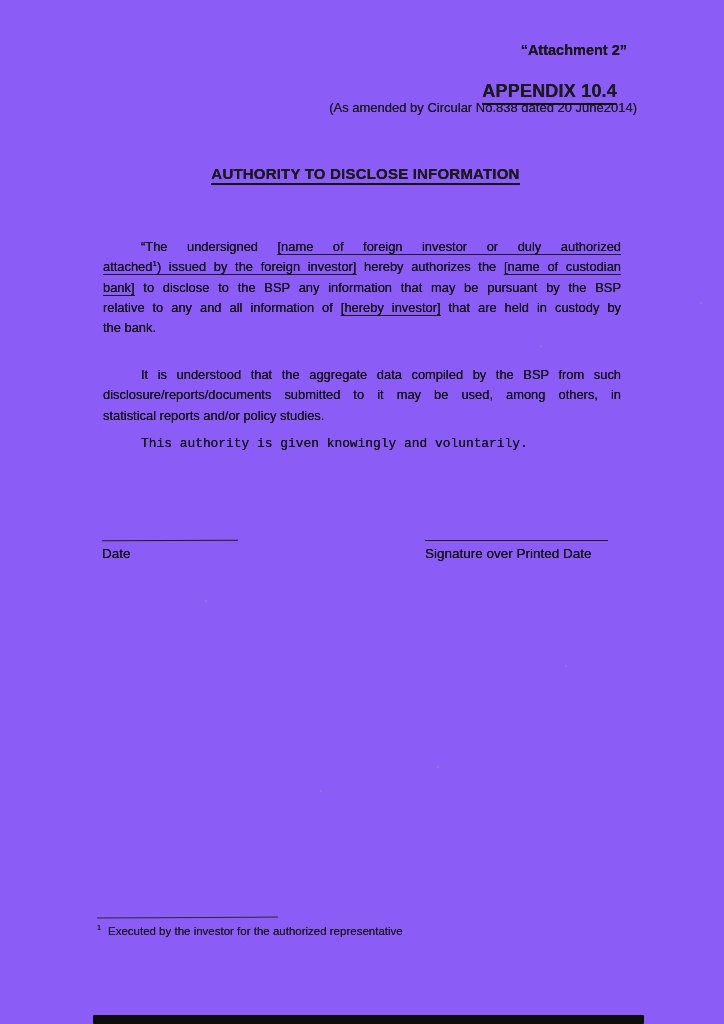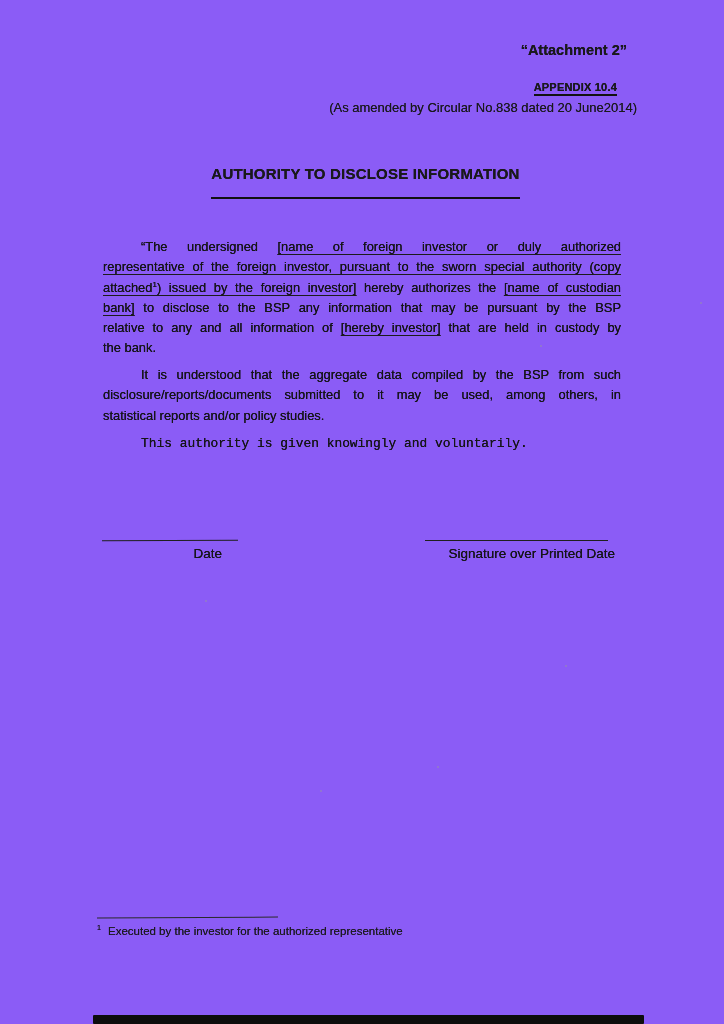--- a/index.html
+++ b/index.html
@@ -23,21 +23,21 @@
     top: 42px;
     right: 97px;
     font-size: 14.5px;
     font-weight: 700;
     text-shadow: 0 0 0.5px rgba(0,0,0,0.85);
   }
   .hdr-appendix {
     position: absolute;
     top: 81px;
     right: 107px;
-    font-size: 11px;
+    font-size: 18px;
     font-weight: 700;
     letter-spacing: 0.2px;
     text-shadow: 0 0 0.5px rgba(0,0,0,0.85);
   }
   .hdr-appendix .ub {
     display: inline-block;
     border-bottom: 2px solid #111;
     padding-bottom: 1px;
   }
   .hdr-amended {
@@ -55,21 +55,21 @@
     width: 100%;
     text-align: center;
     font-size: 15px;
     font-weight: 700;
     letter-spacing: 0.2px;
     text-shadow: 0 0 0.5px rgba(0,0,0,0.85);
   }
   .doc-title .ub {
     display: inline-block;
     border-bottom: 2.2px solid #111;
-    padding-bottom: 15px;
+    padding-bottom: 1px;
     margin-left: 7px;
   }
   
   .para {
     position: absolute;
     left: 103px;
     width: 518px;
     font-size: 12.9px;
     line-height: 20.3px;
     color: #161616;
@@ -102,21 +102,21 @@
     top: 540px;
     border-top: 1.8px solid #1f1f1f;
     height: 0;
   }
   .sig-line-date { left: 102px; width: 136px; transform: rotate(-0.25deg); }
   .sig-line-sign { left: 425px; width: 183px; }
   .sig-label {
     position: absolute;
     top: 546px;
     font-size: 13.5px;
-    text-align: right;
+    text-align: left;
     color: #161616;
     text-shadow: 0 0 0.55px rgba(0,0,0,0.9);
   }
   .sig-label-date { left: 102px; width: 120px; }
   .sig-label-sign { left: 425px; width: 190px; }
   
   .footnote-rule {
     position: absolute;
     top: 917px;
     left: 97px;
@@ -165,21 +165,20 @@
   </div>
 
   <div class="hdr-amended">(As amended by Circular No.838 dated 20 June2014)</div>
 
   <div class="doc-title">
     <span class="ub">AUTHORITY TO DISCLOSE INFORMATION</span>
   </div>
 
   <div class="para para-1">
       <div class="line ind"><span>“The undersigned </span><span class="u">[name of foreign investor or duly authorized</span></div>
-      <div class="line"><span class="u">representative of the foreign investor, pursuant to the sworn special authority (copy</span></div>
       <div class="line"><span class="u"><span>attached</span><sup>1</sup><span>) issued by the foreign investor]</span></span><span> hereby authorizes the </span><span class="u">[name of custodian</span></div>
       <div class="line"><span class="u">bank]</span><span> to disclose to the BSP any information that may be pursuant by the BSP</span></div>
       <div class="line"><span>relative to any and all information of </span><span class="u">[hereby investor]</span><span> that are held in custody by</span></div>
       <div class="line last"><span>the bank.</span></div>
     </div>
 
   <div class="para para-2">
       <div class="line ind"><span>It is understood that the aggregate data compiled by the BSP from such</span></div>
       <div class="line"><span>disclosure/reports/documents submitted to it may be used, among others, in</span></div>
       <div class="line last"><span>statistical reports and/or policy studies.</span></div>

